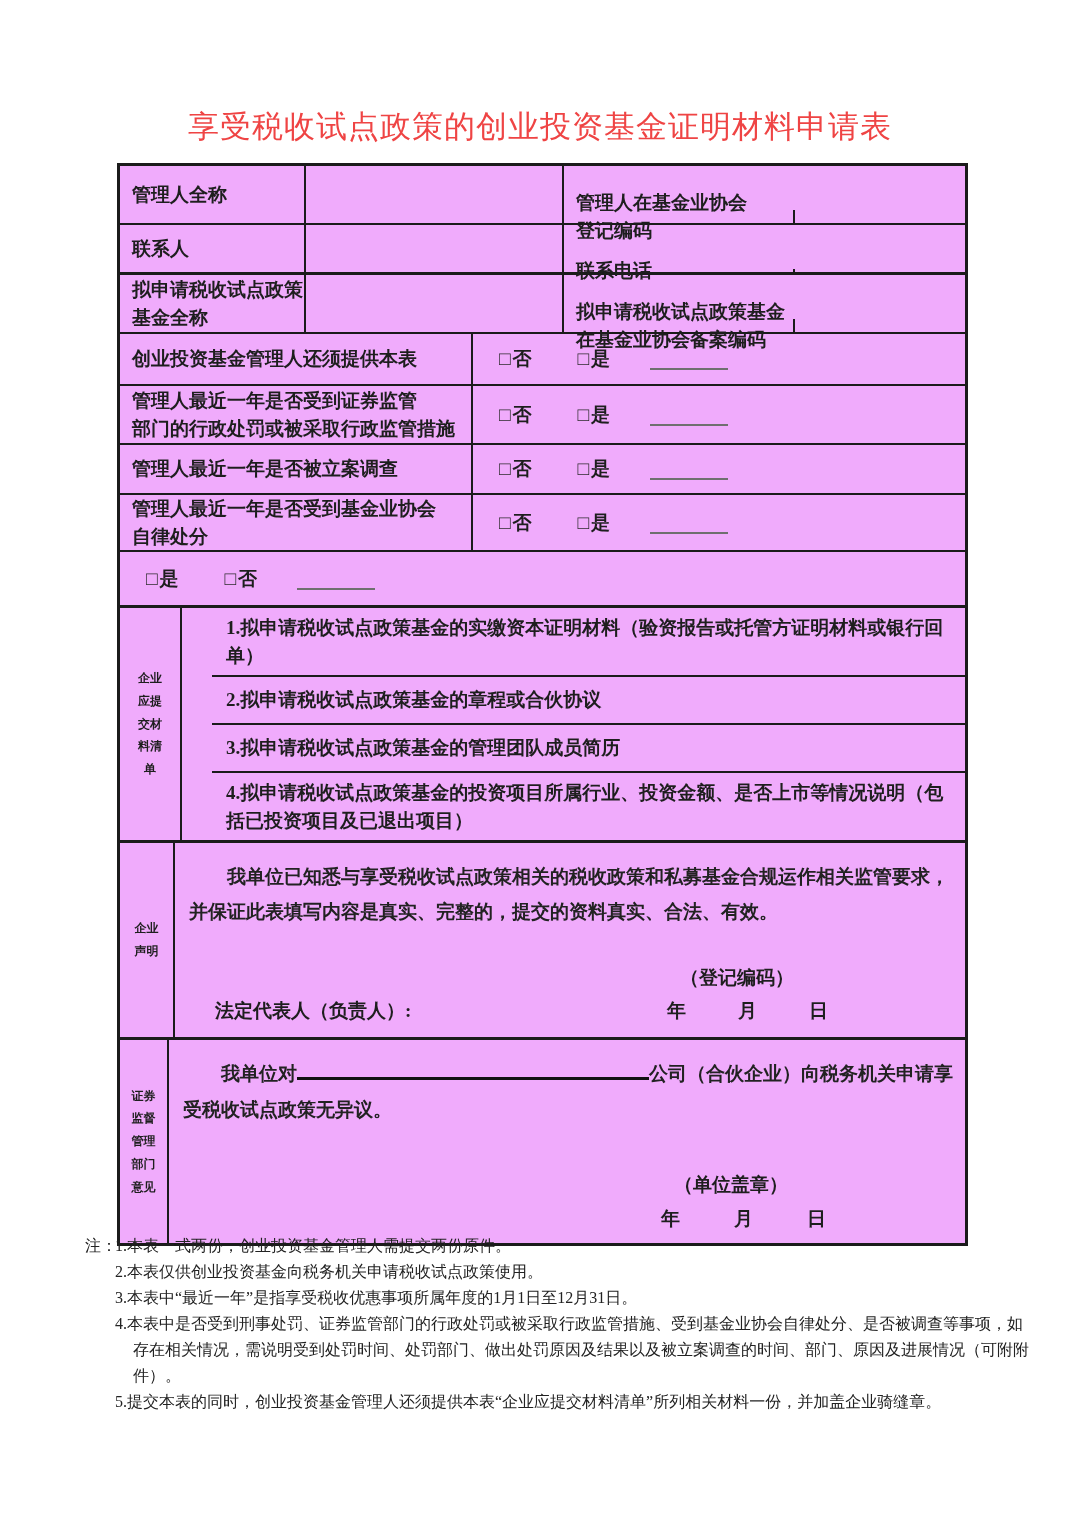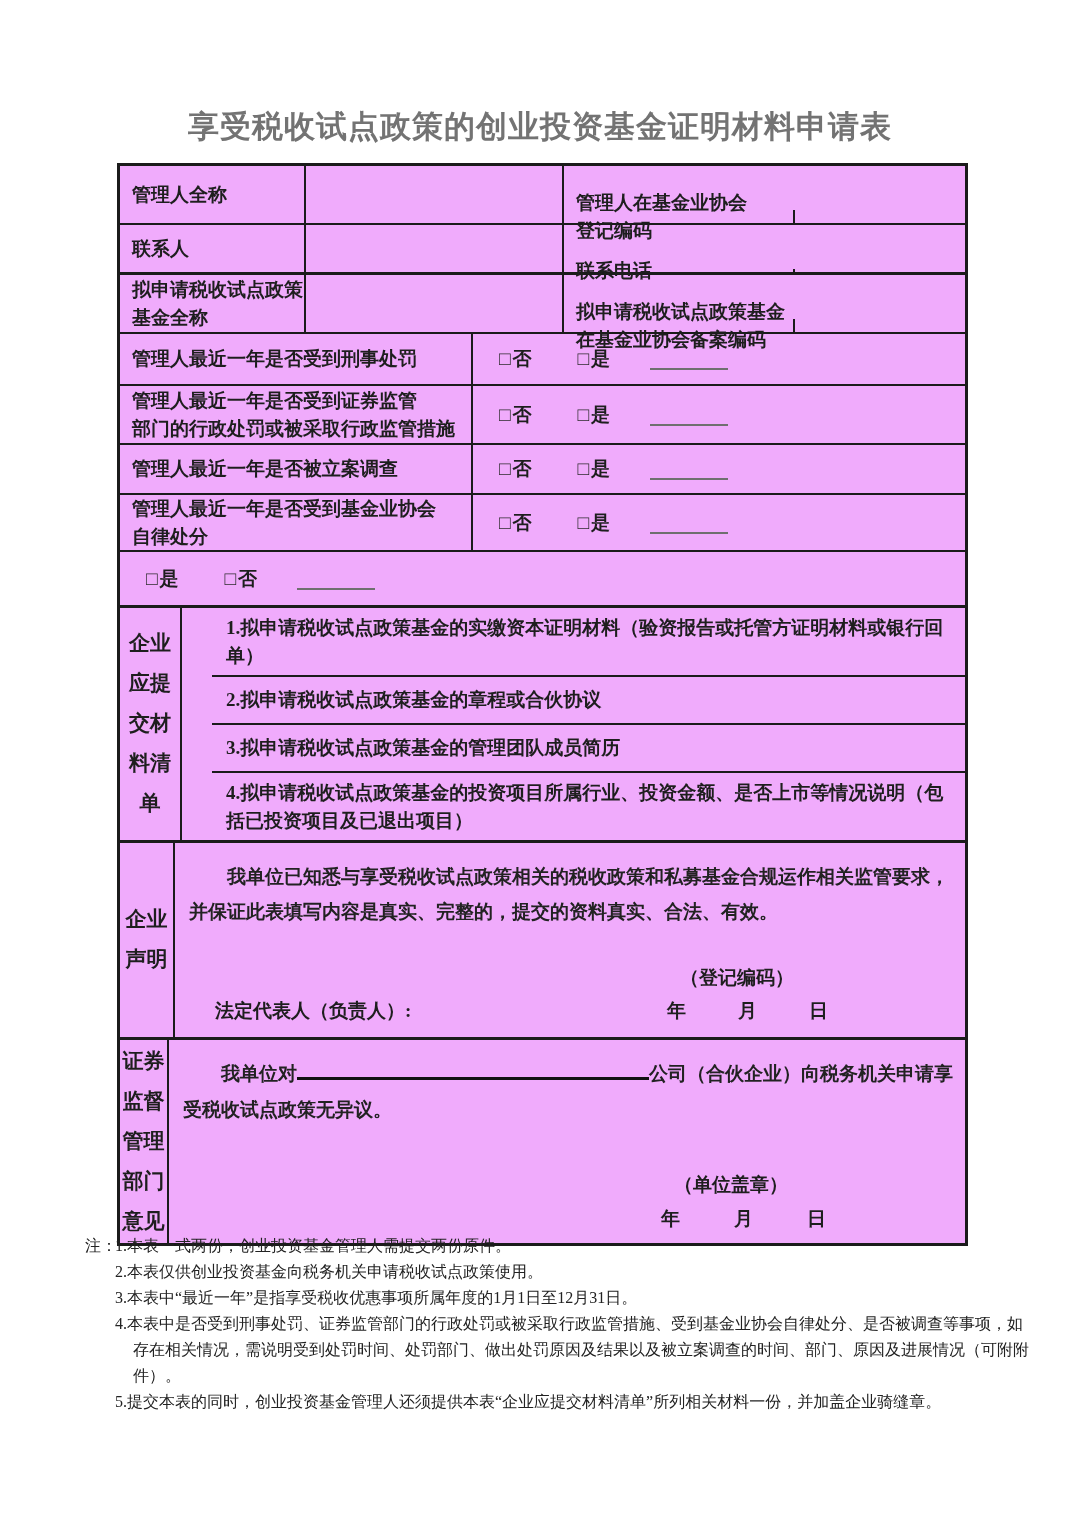--- a/index.html
+++ b/index.html
@@ -6,22 +6,22 @@
   html,body { background:#ffffff; }
   body {
     width:1080px; height:1527px; position:relative;
     font-family:"Liberation Serif","DejaVu Serif",serif;
     color:#1e1e1e;
   }
   .page { position:absolute; inset:0; background:#fff; }
 
   .doc-title {
     position:absolute; top:106px; left:0; width:100%;
-    text-align:center; font-size:31px; font-weight:bold;
-    letter-spacing:1px; color:#737373;
+    text-align:center; font-size:31px; font-weight:normal;
+    letter-spacing:1px; color:#ef4444;
   }
 
   .form-table {
     position:absolute; left:117px; top:163px; width:851px;
     border:3px solid #1b1b1b; background:#f0abfc;
   }
 
   .row { display:flex; border-bottom:2px solid #1b1b1b; }
   .row.thick { border-bottom-width:3px; }
   .row:last-child { border-bottom:none; }
@@ -46,21 +46,21 @@
   .opt { display:inline-flex; align-items:center; }
   .cbx { font-size:19px; margin-right:2px; color:#2c2c2c; font-weight:400; }
   .blank-line {
     display:inline-block; width:78px; height:16px;
     border-bottom:2px solid #6f6f6f; margin-left:-6px; margin-top:6px;
   }
 
   
   .side-label {
     width:62px; justify-content:center; text-align:center;
-    font-size:21px; font-weight:600; line-height:1.9;
+    font-size:12px; font-weight:600; line-height:1.9;
   }
   .c-items { flex:1; display:flex; flex-direction:column;padding-left:30px; }
   .c-item {
     border-bottom:2px solid #1b1b1b; display:flex; align-items:center;
     padding:6px 8px 6px 14px; font-size:19px; font-weight:600; line-height:1.45;
     min-height:48px;
   }
   .c-item:last-child { border-bottom:none; min-height:66px; }
 
   .bigcell { flex:1; position:relative; display:block; padding:16px 10px 10px 14px; }
@@ -115,21 +115,21 @@
     <div class="row a-row">
       <div class="cell a-label prelines">拟申请税收试点政策
 基金全称</div>
       <div class="cell a-value"></div>
       <div class="cell a-label2 prelines">拟申请税收试点政策基金
 在基金业协会备案编码</div>
       <div class="cell a-value2"></div>
     </div>
 
     <div class="row" style="height:52px">
-      <div class="cell q-text prelines">管理人最近一年是否受到刑事处罚</div>
+      <div class="cell q-text prelines">创业投资基金管理人还须提供本表</div>
       <div class="cell q-answer">
         <span class="opt">
             <span class="cbx">□</span>
             <span>否</span>
           </span>
         <span class="opt">
             <span class="cbx">□</span>
             <span>是</span>
           </span>
         <span class="blank-line"></span>

